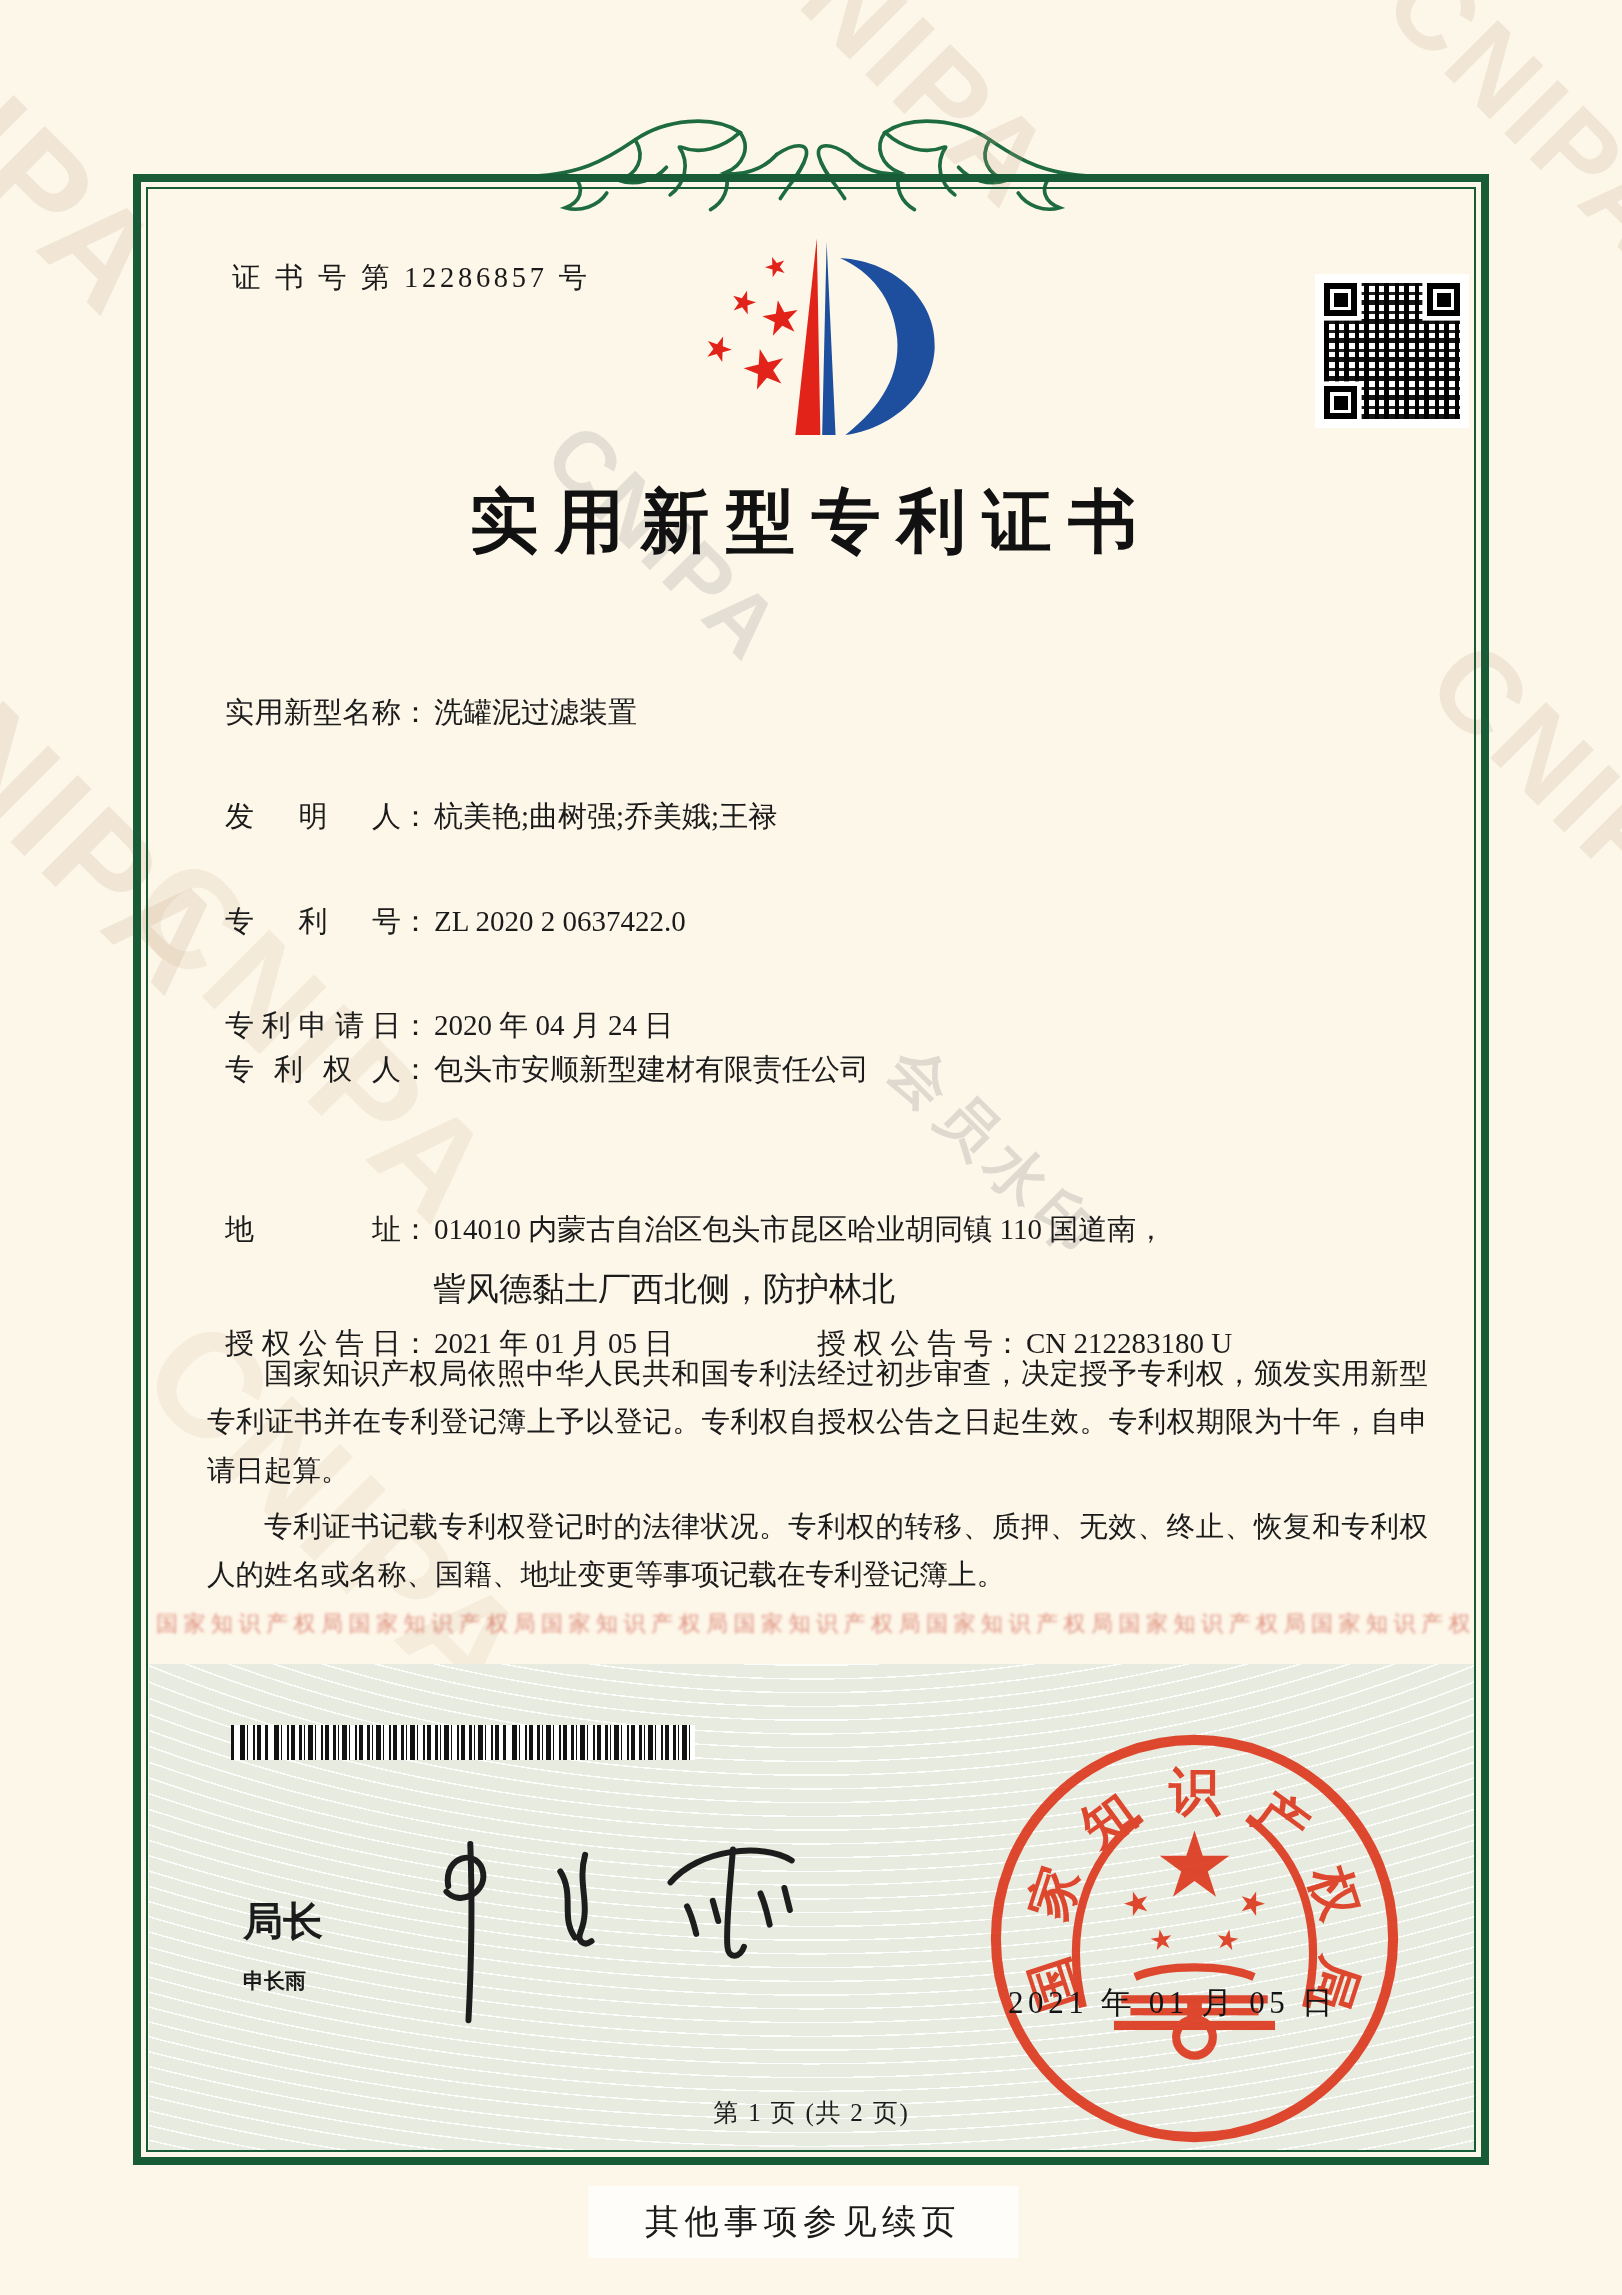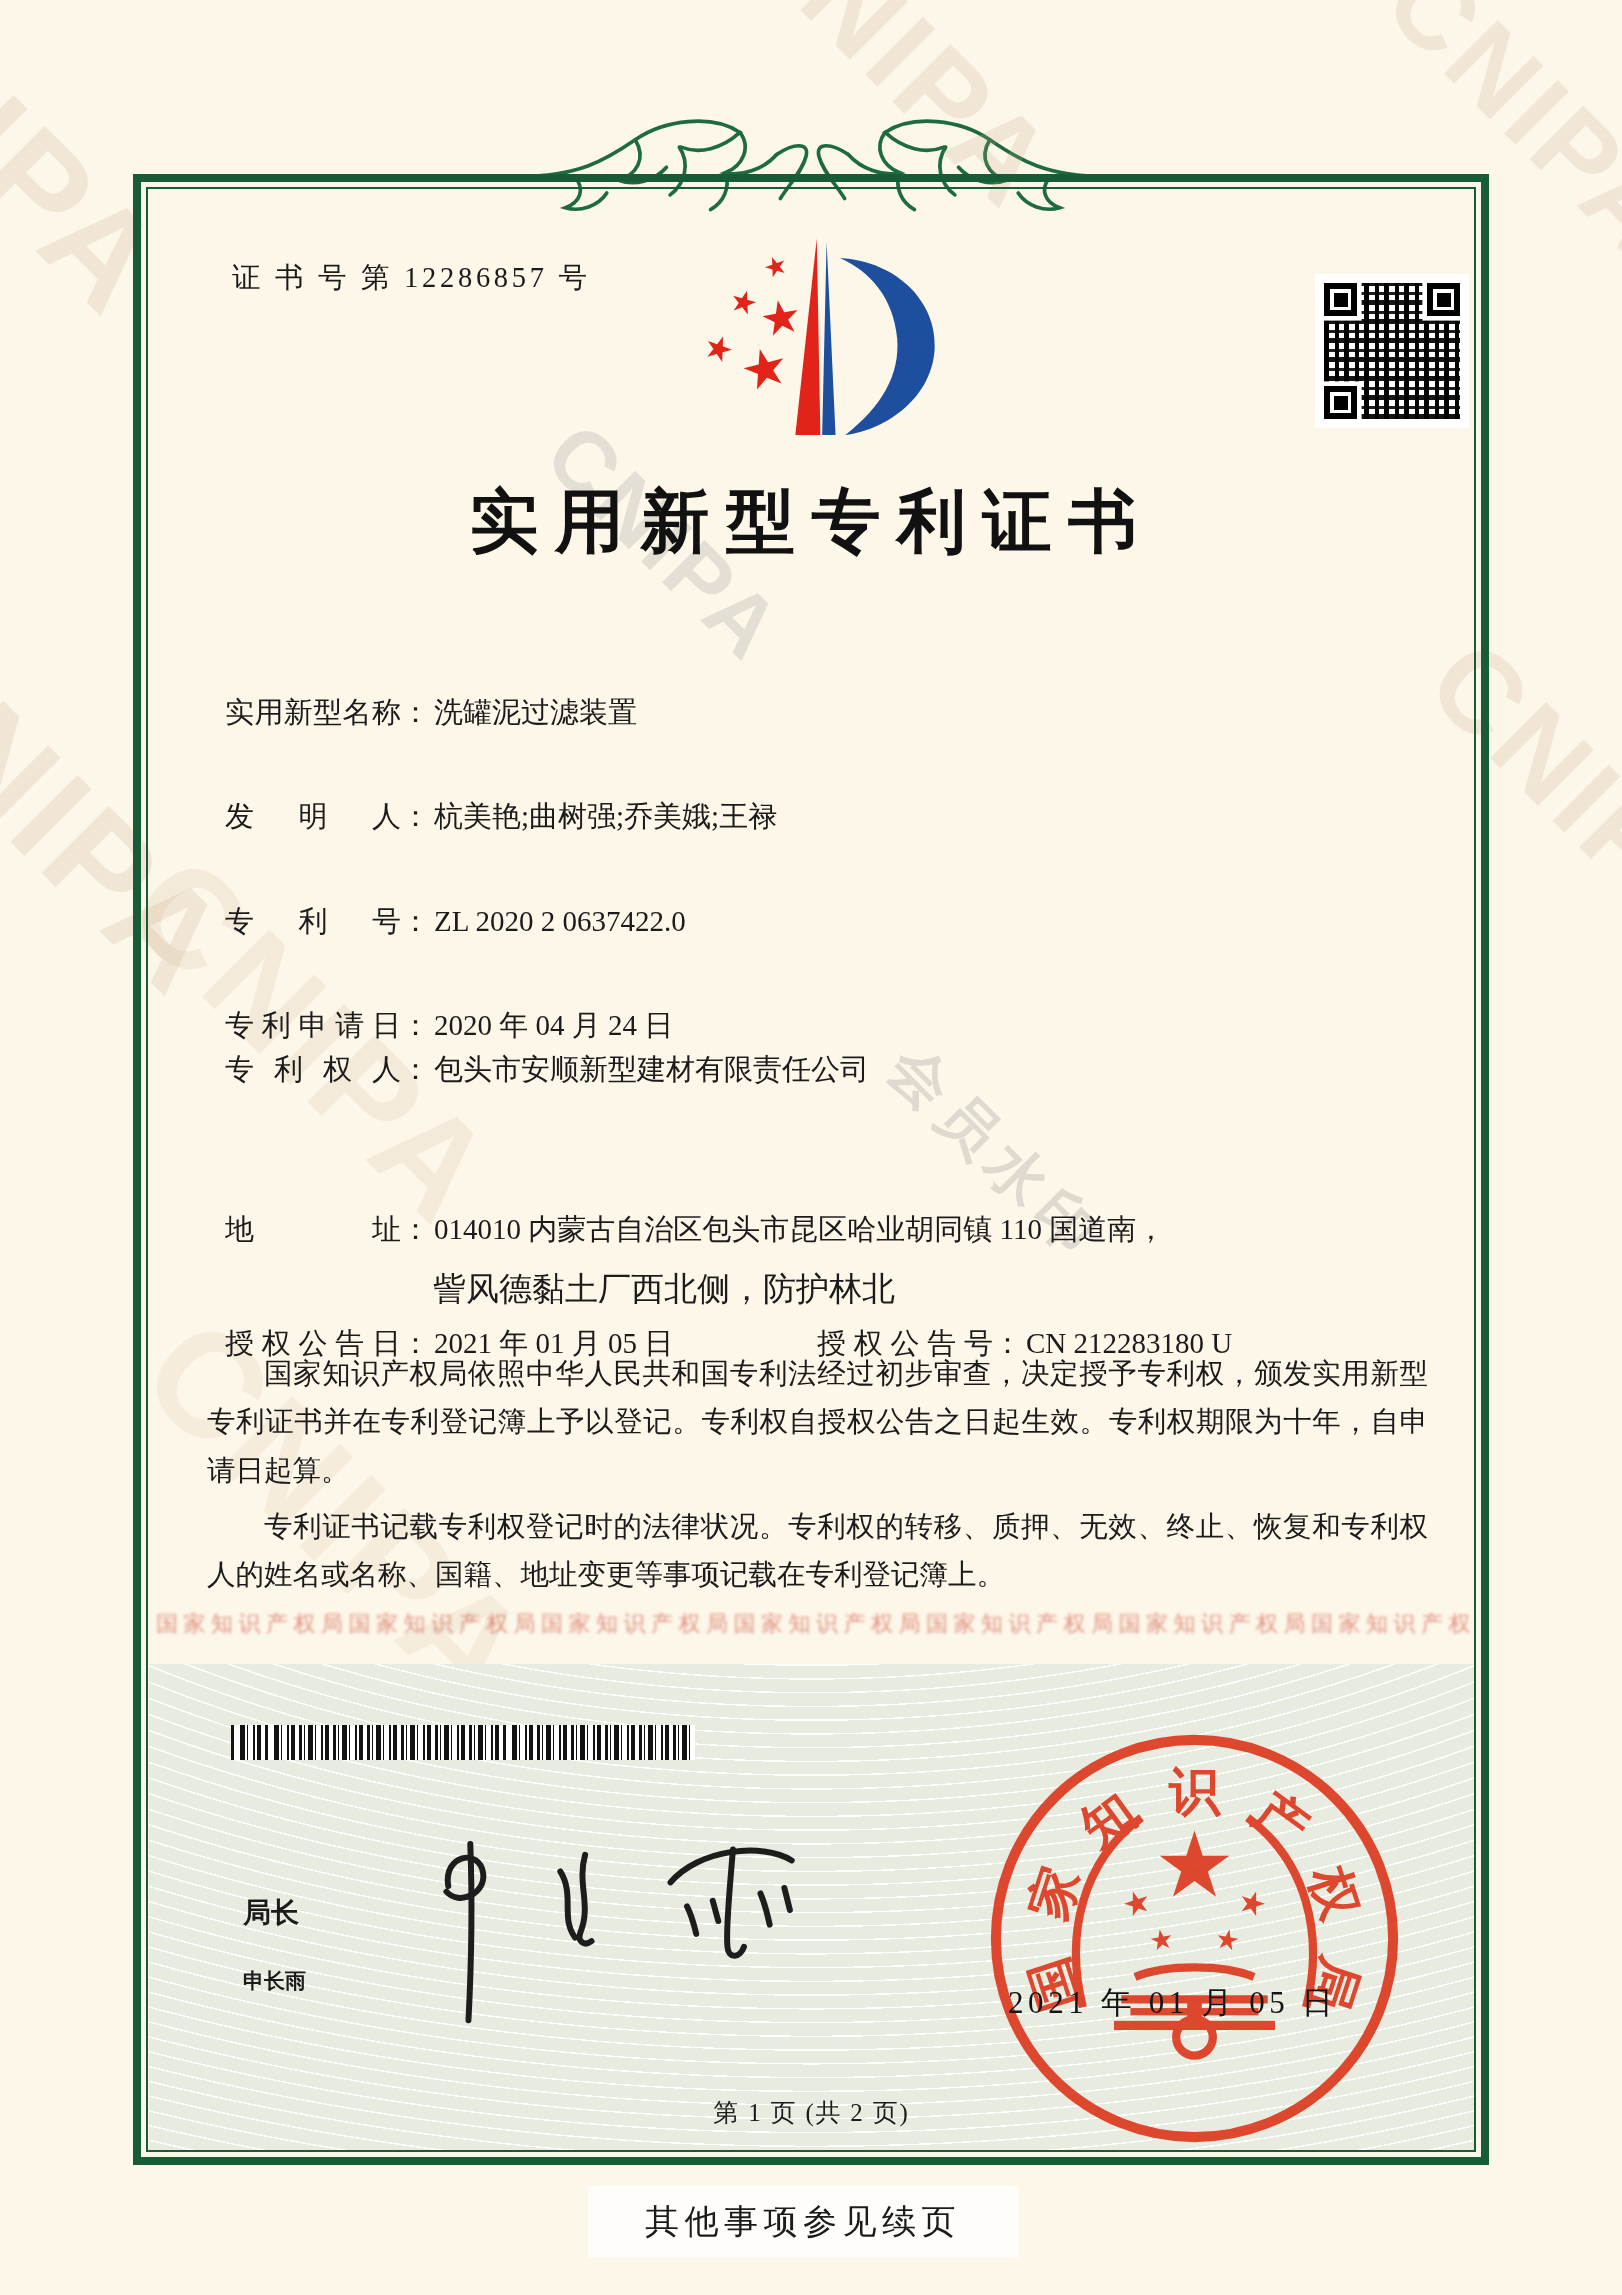--- a/index.html
+++ b/index.html
@@ -77,21 +77,21 @@
     white-space:nowrap;text-align:center;
   }
   
   .barcode{
     position:absolute;left:231px;top:1725px;width:464px;height:35px;
     background:repeating-linear-gradient(90deg,
       #121212 0 2.8px,#fff 2.8px 4.6px,#121212 4.6px 5.5px,#fff 5.5px 9.2px,
       #121212 9.2px 13.8px,#fff 13.8px 15.6px,#121212 15.6px 17.4px,#fff 17.4px 22px,
       #121212 22px 24px,#fff 24px 26px,#121212 26px 30px,#fff 30px 34px);
   }
-  .director-role{position:absolute;left:243px;top:1894px;font-size:28px;font-weight:600;
+  .director-role{position:absolute;left:243px;top:1894px;font-size:40px;font-weight:600;
     font-family:Liberation Mono, monospace;}
   .director-name{position:absolute;left:243px;top:1967px;font-size:21px;font-weight:700;
     font-family:"Liberation Sans","DejaVu Sans",sans-serif;}
   .signature{position:absolute;left:395px;top:1829px;width:450px;height:207px;}
   .seal{position:absolute;left:984px;top:1728px;width:421px;height:421px;opacity:.92;}
   .seal-date{
     position:absolute;left:1008px;top:1982px;font-size:31px;letter-spacing:4.6px;color:#141414;z-index:4;white-space:nowrap;
   }
   .page-number{position:absolute;left:0;right:0;top:2096px;text-align:center;font-size:25px;letter-spacing:1.8px;}
   .continuation{

